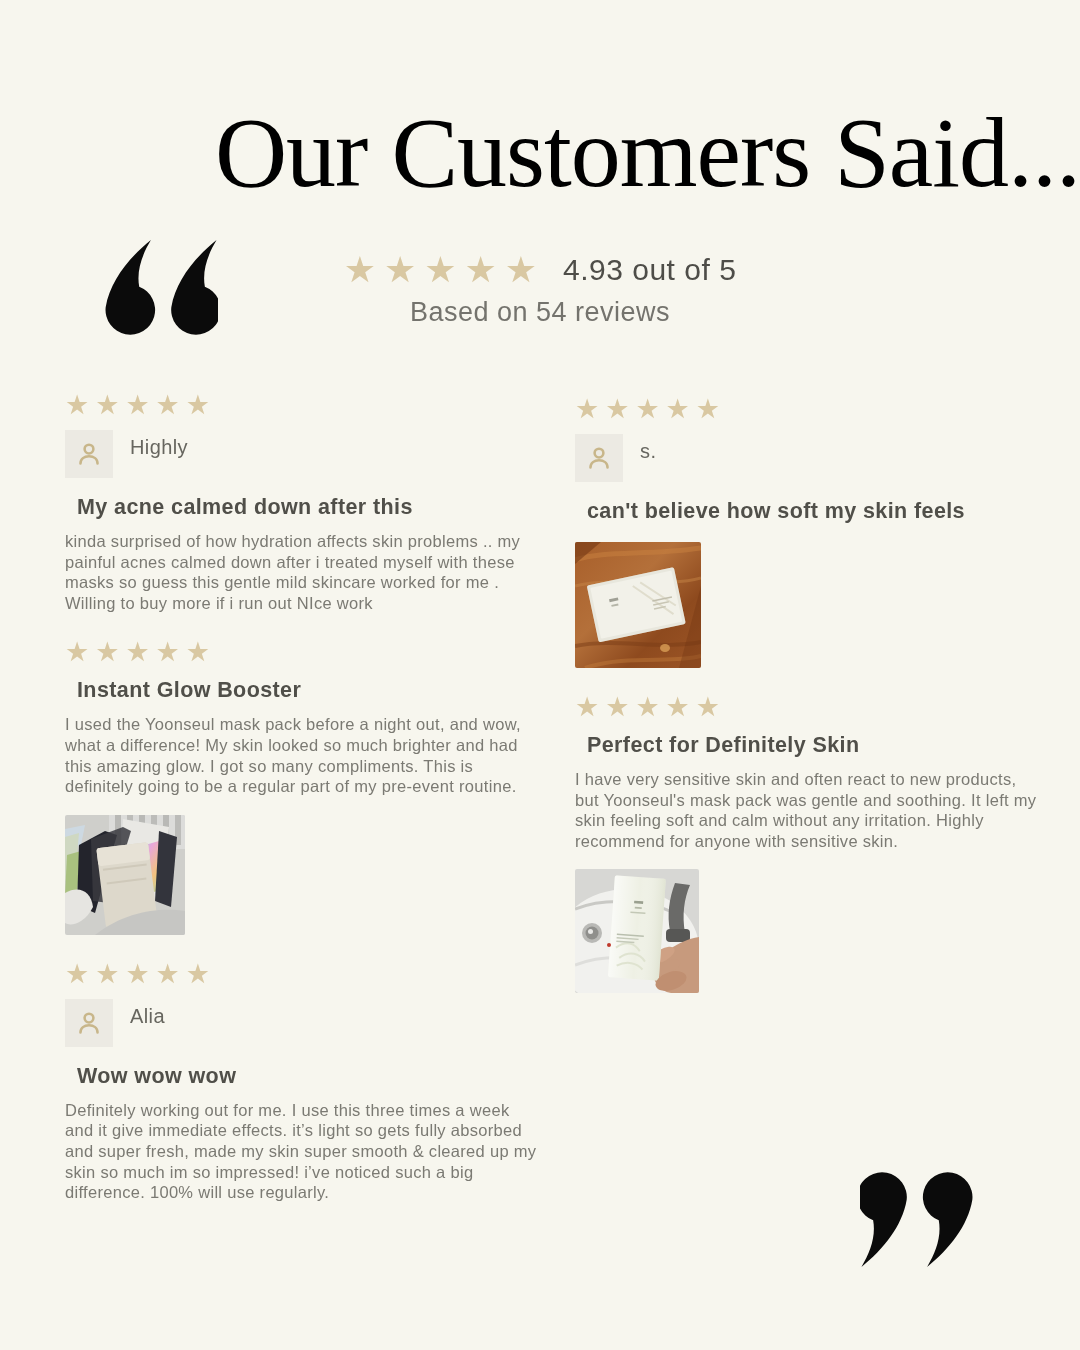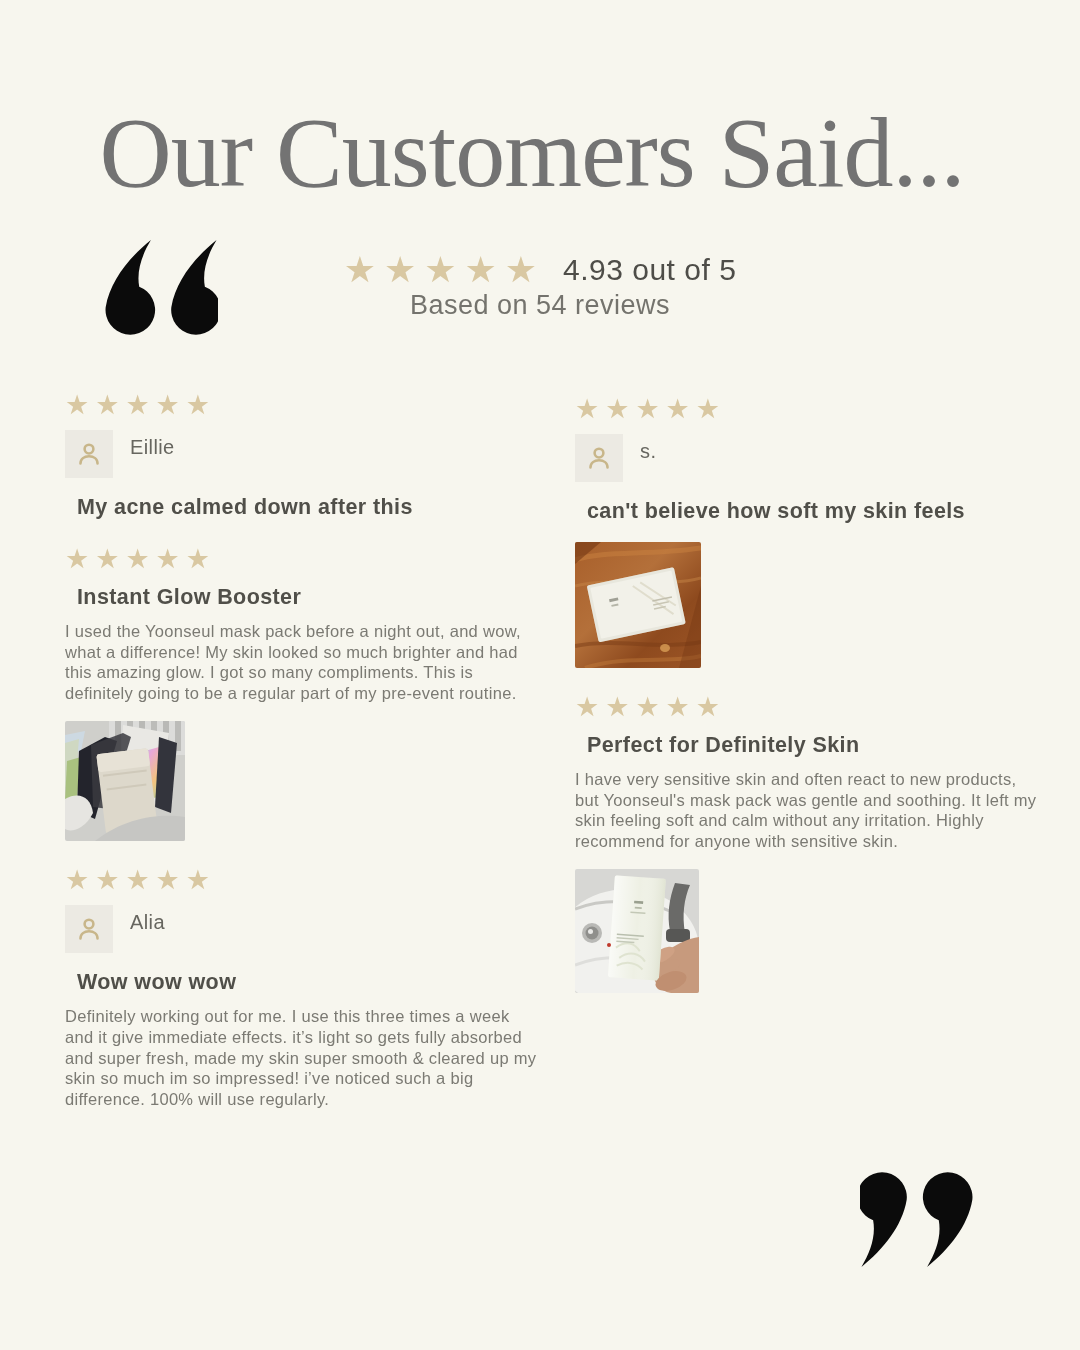--- a/index.html
+++ b/index.html
@@ -4,41 +4,41 @@
 <style>
   html,body { margin:0; padding:0; background:#e8e8e8; }
   .canvas {
     position:relative; width:1080px; height:1350px; margin:0 auto;
     background:#f7f6ee; overflow:hidden;
     font-family:"Liberation Sans", sans-serif;
     -webkit-font-smoothing:antialiased;
   }
   
   .title {
-    position:absolute; top:100px; left:0; right:16px; margin:0;
-    text-align:center; font-family:"Liberation Serif", serif;
+    position:absolute; top:100px; left:0; right:0; margin:0;
+    text-align:right; font-family:"Liberation Serif", serif;
     font-weight:400; font-size:100px; line-height:1.05;
-    letter-spacing:-1px; color:#737373;
+    letter-spacing:-1px; color:#000000;
   }
   .quote { position:absolute; }
   .quote svg { display:block; }
   .open-quote  { left:94px;  top:240px; }
   .close-quote { left:860px; top:1172px; }
   .close-quote svg { transform:rotate(180deg); }
 
   
   .summary {
     position:absolute; top:252px; left:0; right:0;
     display:flex; flex-direction:column; align-items:center;
   }
   .summary-row { display:flex; align-items:center; gap:18px; }
   .stars { color:#d9c8a2; line-height:1; white-space:nowrap; }
   .stars-big { font-size:36px; letter-spacing:8px; }
   .rating-text { font-size:30px; color:#4e4d48; letter-spacing:0.5px; }
-  .based-on { margin-top:2px; font-size:27px; color:#74736d; letter-spacing:0.5px; }
+  .based-on { margin-top:9px; font-size:27px; color:#74736d; letter-spacing:0.5px; }
 
   
   .col { position:absolute; }
   .col-left  { left:65px;  top:392px; width:472px; }
   .col-right { left:575px; top:396px; width:466px; }
 
   .review { margin-bottom:26px; }
   .review-stars { font-size:27px; letter-spacing:6px; margin-bottom:11px; line-height:27px; }
   .reviewer { display:flex; align-items:flex-start; gap:17px; margin-bottom:16px; }
   .avatar {
@@ -86,23 +86,24 @@
 
     <article class="review">
       <div class="stars review-stars">★★★★★</div>
       <div class="reviewer">
         <span class="avatar">
           <svg width="32" height="32" viewBox="0 0 24 24" fill="none" stroke="#c8b68a" stroke-width="1.9" stroke-linecap="round">
             <circle cx="12" cy="8.3" r="3.3"></circle>
             <path d="M5.6 19.2 C5.6 15.6 8.4 13.7 12 13.7 C15.6 13.7 18.4 15.6 18.4 19.2"></path>
           </svg>
         </span>
-        <span class="name">Eillie</span>
+        <span class="name">Highly</span>
       </div>
       <h3 class="rtitle">My acne calmed down after this</h3>
+      <p class="rbody">kinda surprised of how hydration affects skin problems .. my painful acnes calmed down after i treated myself with these masks so guess this gentle mild skincare worked for me . Willing to buy more if i run out NIce work</p>
     </article>
 
     <article class="review">
       <div class="stars review-stars">★★★★★</div>
       <h3 class="rtitle">Instant Glow Booster</h3>
       <p class="rbody">I used the Yoonseul mask pack before a night out, and wow, what a difference! My skin looked so much brighter and had this amazing glow. I got so many compliments. This is definitely going to be a regular part of my pre-event routine.</p>
       <span class="photo">
         <svg width="120" height="120" viewBox="0 0 120 120" xmlns="http://www.w3.org/2000/svg">
           <defs>
             <linearGradient id="holo" x1="0" y1="0" x2="1" y2="1">

